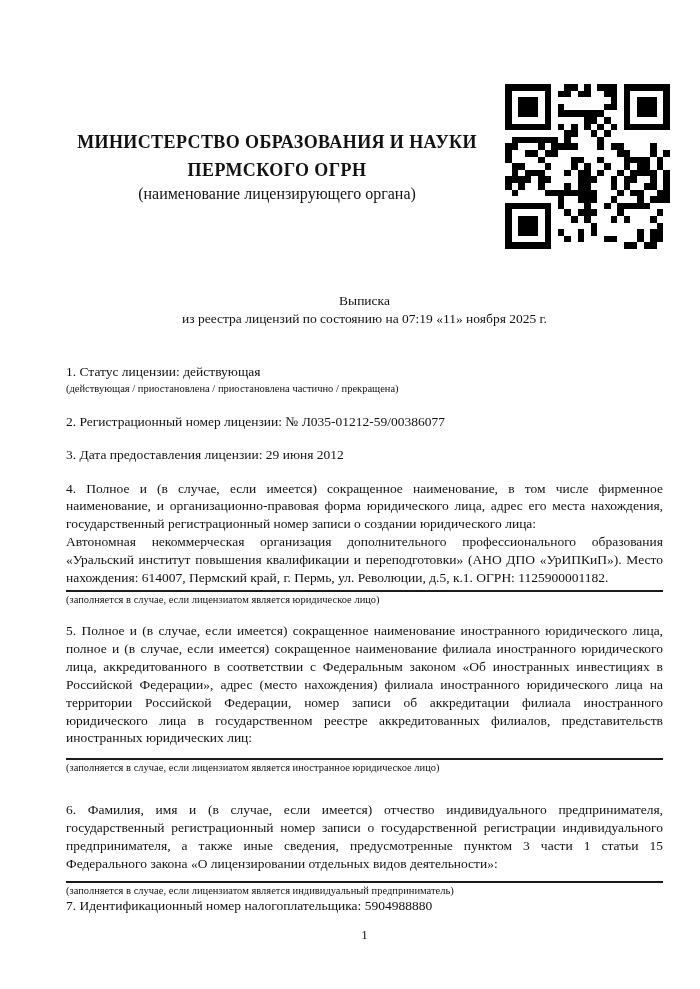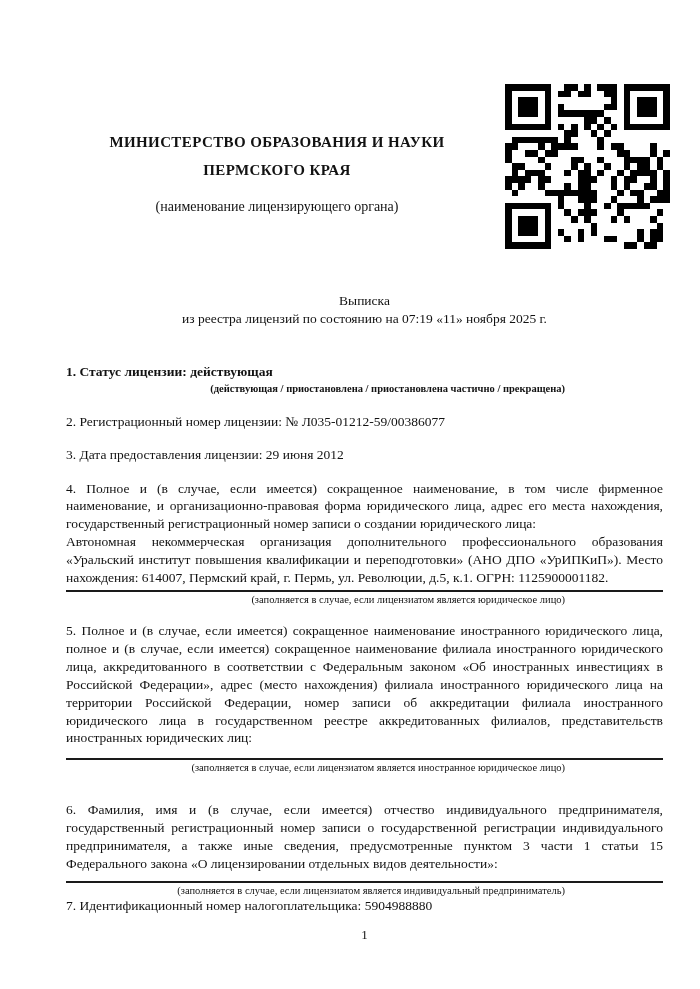--- a/index.html
+++ b/index.html
@@ -12,43 +12,43 @@
     color: #121212;
     overflow: hidden;
   }
   
   .ministry {
     position: absolute;
     left: 66px; top: 128px; width: 422px;
     text-align: center;
   }
   .ministry-name {
-    font-size: 15px; font-weight: bold; line-height: 28px;
+    font-size: 18px; font-weight: bold; line-height: 28px;
     letter-spacing: 0.4px;
   }
   .ministry-caption {
-    font-size: 14px; line-height: 13px; margin-top: 16px; text-align: center;
+    font-size: 16px; line-height: 13px; margin-top: 3px; text-align: center;
   }
   .qr {
     position: absolute;
     left: 505px; top: 84px; width: 165px; height: 165px;
   }
   .qr svg { display: block; width: 165px; height: 165px; }
   
   .content {
     position: absolute;
     left: 66px; top: 292px; width: 597px;
     font-size: 13.5px; line-height: 17.9px;
   }
   .doc-title { text-align: center; }
   .para { text-align: justify; text-align-last: left; }
-  .item-1 { margin-top: 35px; font-weight: bold; }
+  .item-1 { margin-top: 35px; }
   .small-caption {
     font-size: 10.5px; line-height: 13px;
-    text-align: right;
+    text-align: left;
     margin-right: 98px;   
     margin-top: 1px;
   }
   .item-2 { margin-top: 18px; }
   .item-3 { margin-top: 15px; }
   .item-4 { margin-top: 16px; }
   .item-5 { margin-top: 16px; }
   .item-6 { margin-top: 27px; }
   .item-7 { }
   .fill-line {
@@ -65,21 +65,21 @@
   p { margin: 0; }
 </style>
 </head>
 <body>
 
 <div class="page">
 
   <div class="ministry">
     <div class="ministry-name">
       <div>МИНИСТЕРСТВО ОБРАЗОВАНИЯ И НАУКИ</div>
-      <div>ПЕРМСКОГО КРАЯ</div>
+      <div>ПЕРМСКОГО ОГРН</div>
     </div>
     <div class="ministry-caption">(наименование лицензирующего органа)</div>
   </div>
 
   <div class="qr">
       <svg viewBox="0 0 25 25" shape-rendering="crispEdges" fill="#000">
         <rect x="0" y="0" width="1" height="1"></rect>
         <rect x="1" y="0" width="1" height="1"></rect>
         <rect x="2" y="0" width="1" height="1"></rect>
         <rect x="3" y="0" width="1" height="1"></rect>

